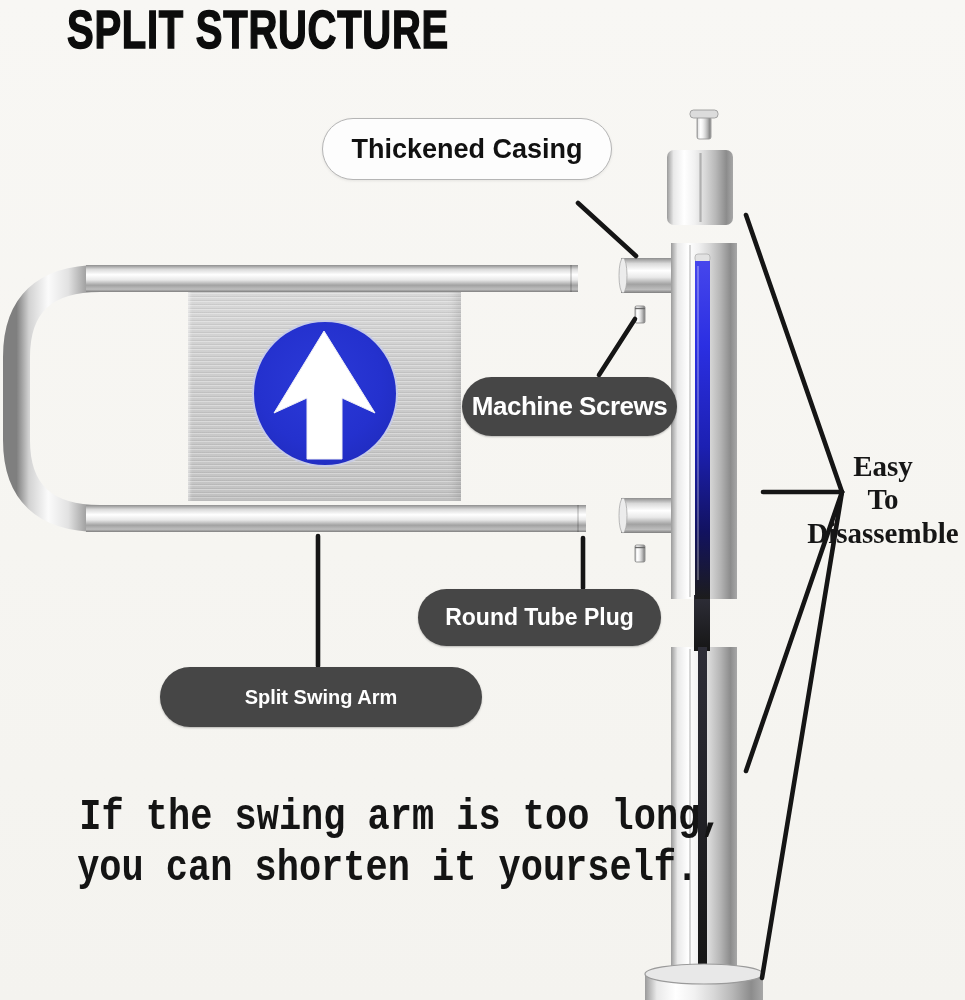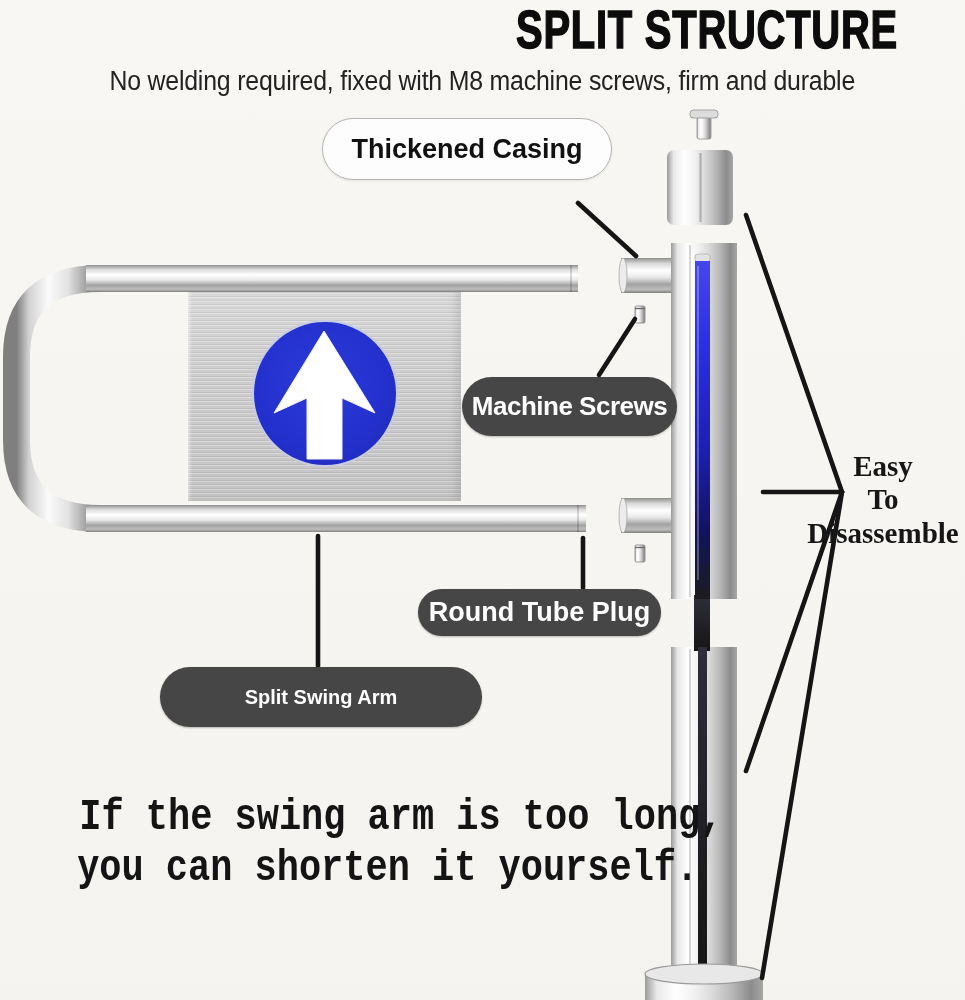--- a/index.html
+++ b/index.html
@@ -2,21 +2,21 @@
 <html><head>
 <meta charset="utf-8">
 <style>
   html,body{margin:0;padding:0;}
   .stage{
     position:relative;width:965px;height:1000px;overflow:hidden;
     background:linear-gradient(180deg,#f8f7f4 0%,#f6f5f1 55%,#f4f3ef 100%);
     font-family:"Liberation Sans", sans-serif;
   }
   
-  .title-wrap{position:absolute;left:0;top:2px;width:965px;text-align:right;}
+  .title-wrap{position:absolute;left:0;top:2px;width:965px;text-align:left;}
   .title{
     display:inline-block;font-weight:700;font-size:54px;line-height:1;color:#0c0c0c;
     transform:scaleX(.74);transform-origin:center;letter-spacing:1px;
     -webkit-text-stroke:1.5px #0c0c0c;
   }
   .subtitle-wrap{position:absolute;left:0;top:66px;width:965px;text-align:center;}
   .subtitle{
     display:inline-block;font-size:27px;color:#222;transform:scaleX(.92);transform-origin:center;
     letter-spacing:-.2px;
   }
@@ -25,21 +25,21 @@
     position:absolute;display:flex;align-items:center;justify-content:center;
     white-space:nowrap;font-weight:700;box-sizing:border-box;
   }
   .pill.light{
     background:#fdfdfd;border:1.5px solid #b5b5b5;color:#111;
     box-shadow:0 1px 3px rgba(0,0,0,.08);
   }
   .pill.dark{background:#464646;color:#fff;box-shadow:0 1px 2px rgba(0,0,0,.25);}
   .pill-thickened{left:322px;top:118px;width:290px;height:62px;border-radius:32px;font-size:27px;}
   .pill-machine{left:462px;top:377px;width:215px;height:59px;border-radius:30px;font-size:26px;letter-spacing:-.5px;}
-  .pill-round{left:418px;top:589px;width:243px;height:47px;border-radius:29px;font-size:27px;}
+  .pill-round{left:418px;top:589px;width:243px;height:57px;border-radius:29px;font-size:23px;}
   .pill-split{left:160px;top:667px;width:322px;height:60px;border-radius:30px;font-size:20px;background:#494949;}
   
   .side-note{
     position:absolute;left:792px;top:450px;width:182px;text-align:center;
     font-family:"Liberation Serif", serif;font-weight:700;font-size:29px;line-height:1.15;color:#161616;
   }
   .footer-note{
     position:absolute;left:18px;top:792px;width:560px;text-align:center;
     font-family:Liberation Mono, monospace;font-weight:700;color:#141414;
   }
@@ -60,23 +60,20 @@
   .svg-layer{position:absolute;left:0;top:0;z-index:2;pointer-events:none;}
   .overlay{position:absolute;z-index:3;}
 </style>
 </head>
 <body>
 
 <div class="stage">
 
   <div class="title-wrap">
     <span class="title">SPLIT STRUCTURE</span>
-  </div>
-  <div class="subtitle-wrap">
-    <span class="subtitle">No welding required, fixed with M8 machine screws, firm and durable</span>
   </div>
 
   <div class="panel">
     <div class="sign-circle">
       <svg width="141" height="142" viewBox="0 0 141 142">
         <polygon points="70,9 121,91 88,76 88,137 53,137 53,76 20,91" fill="#ffffff" stroke="#f0f0f5" stroke-width="1" stroke-linejoin="round"></polygon>
       </svg>
     </div>
   </div>
 

